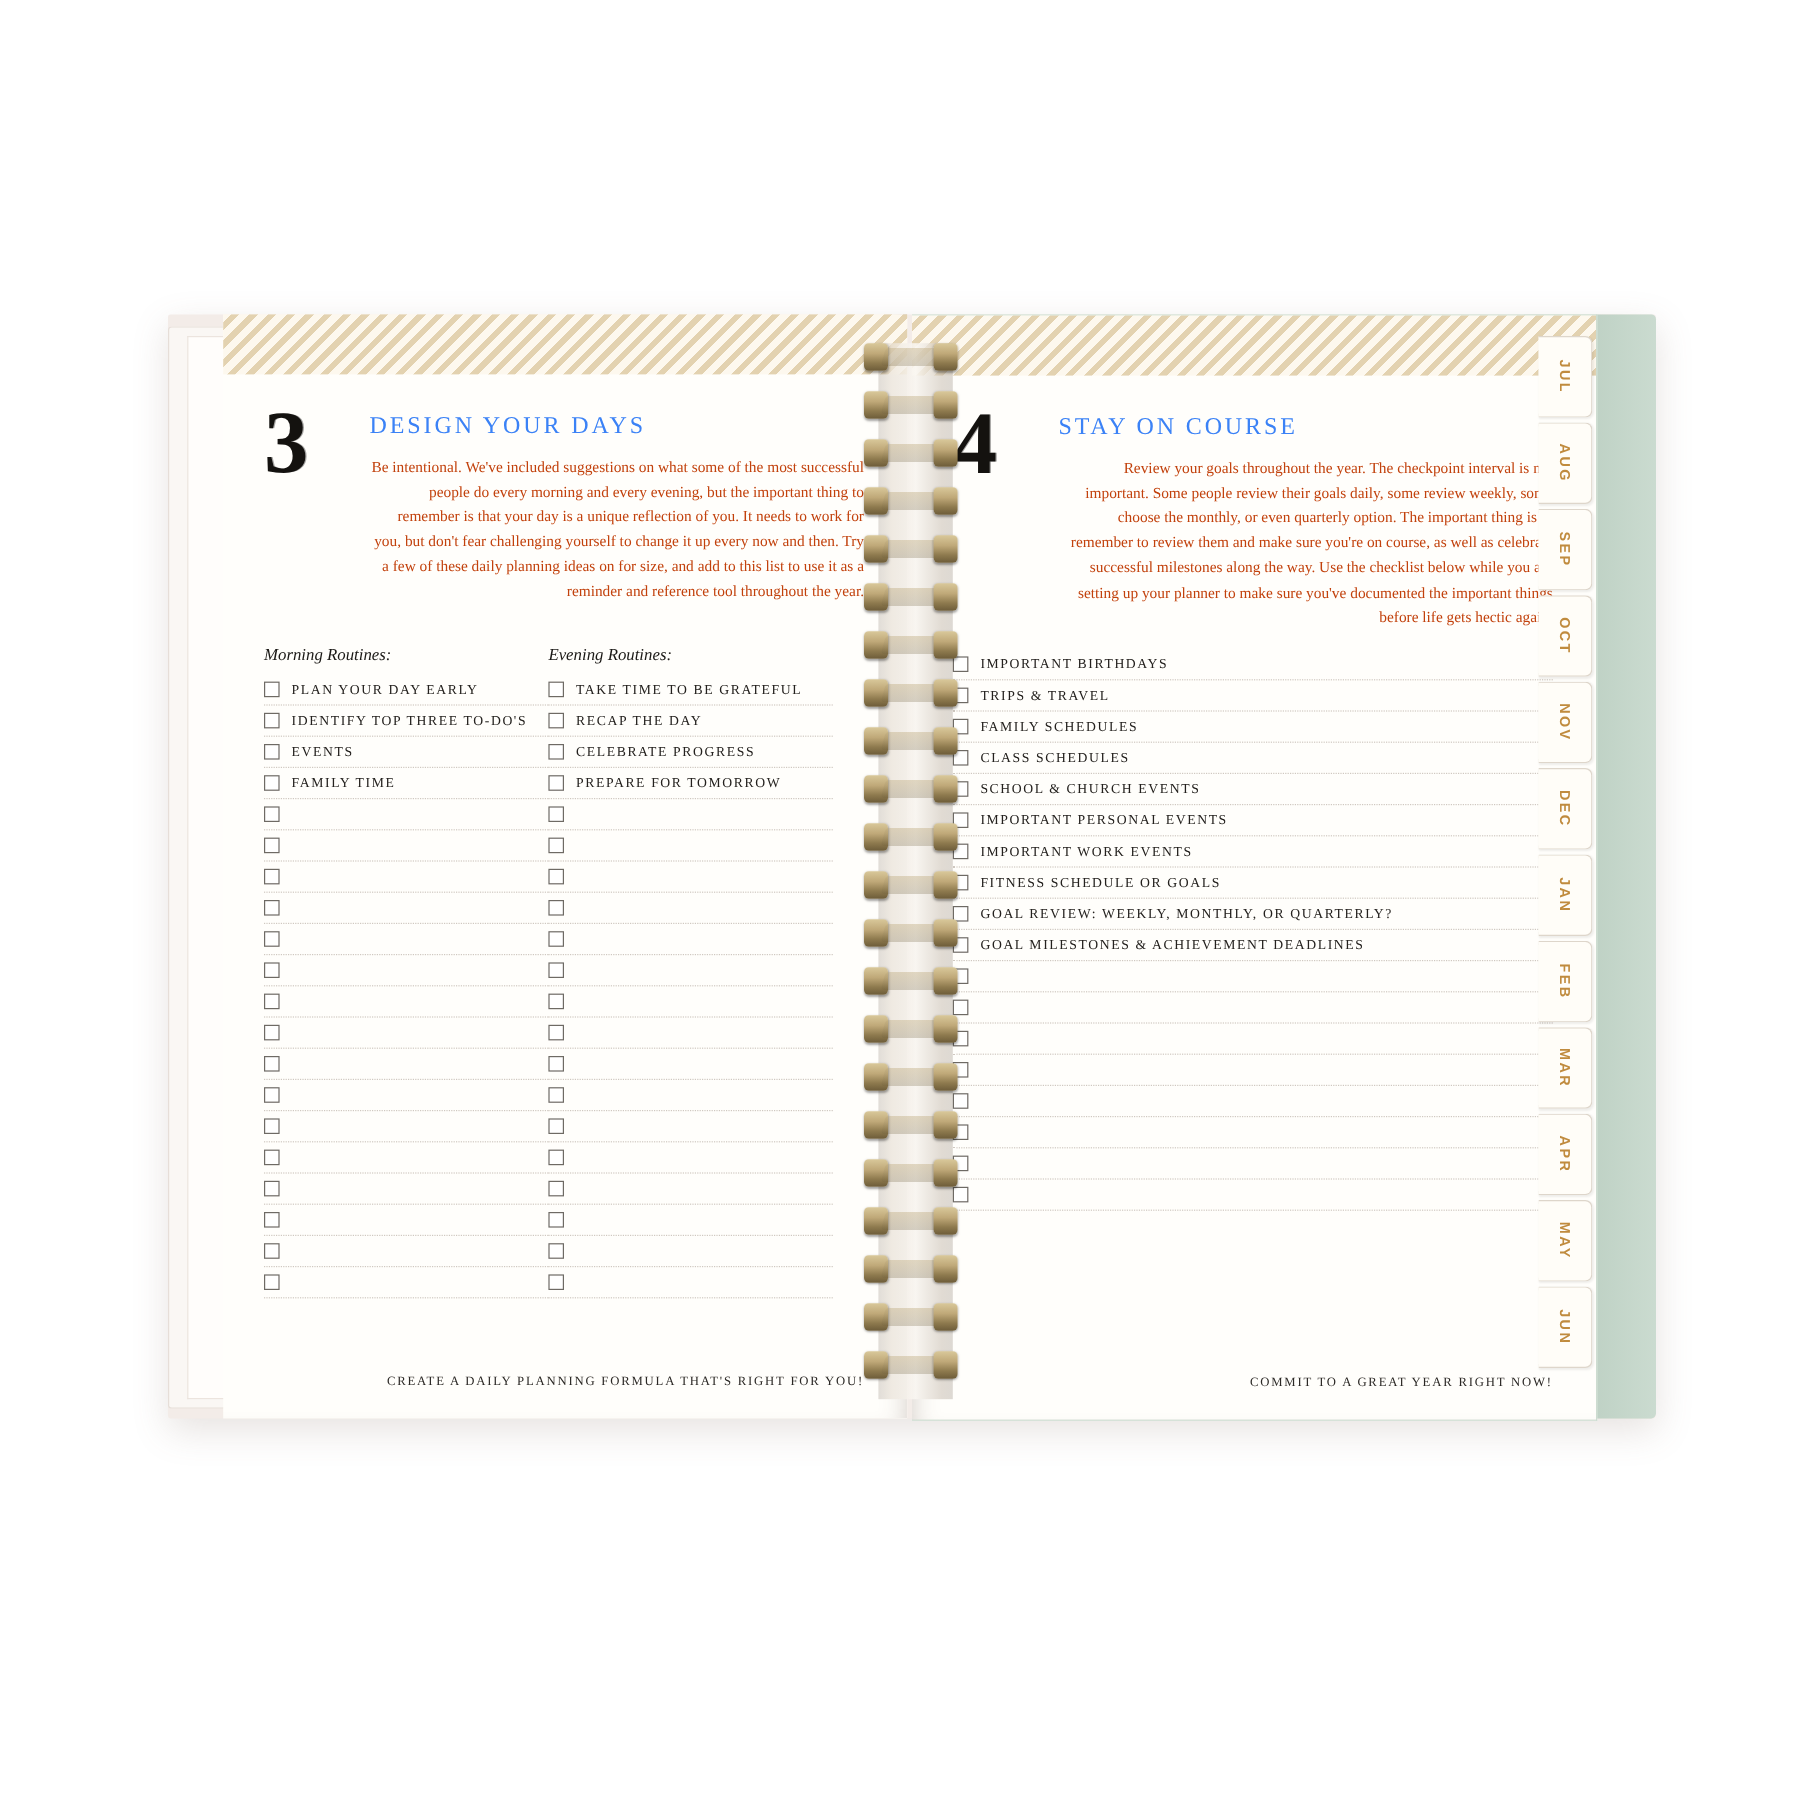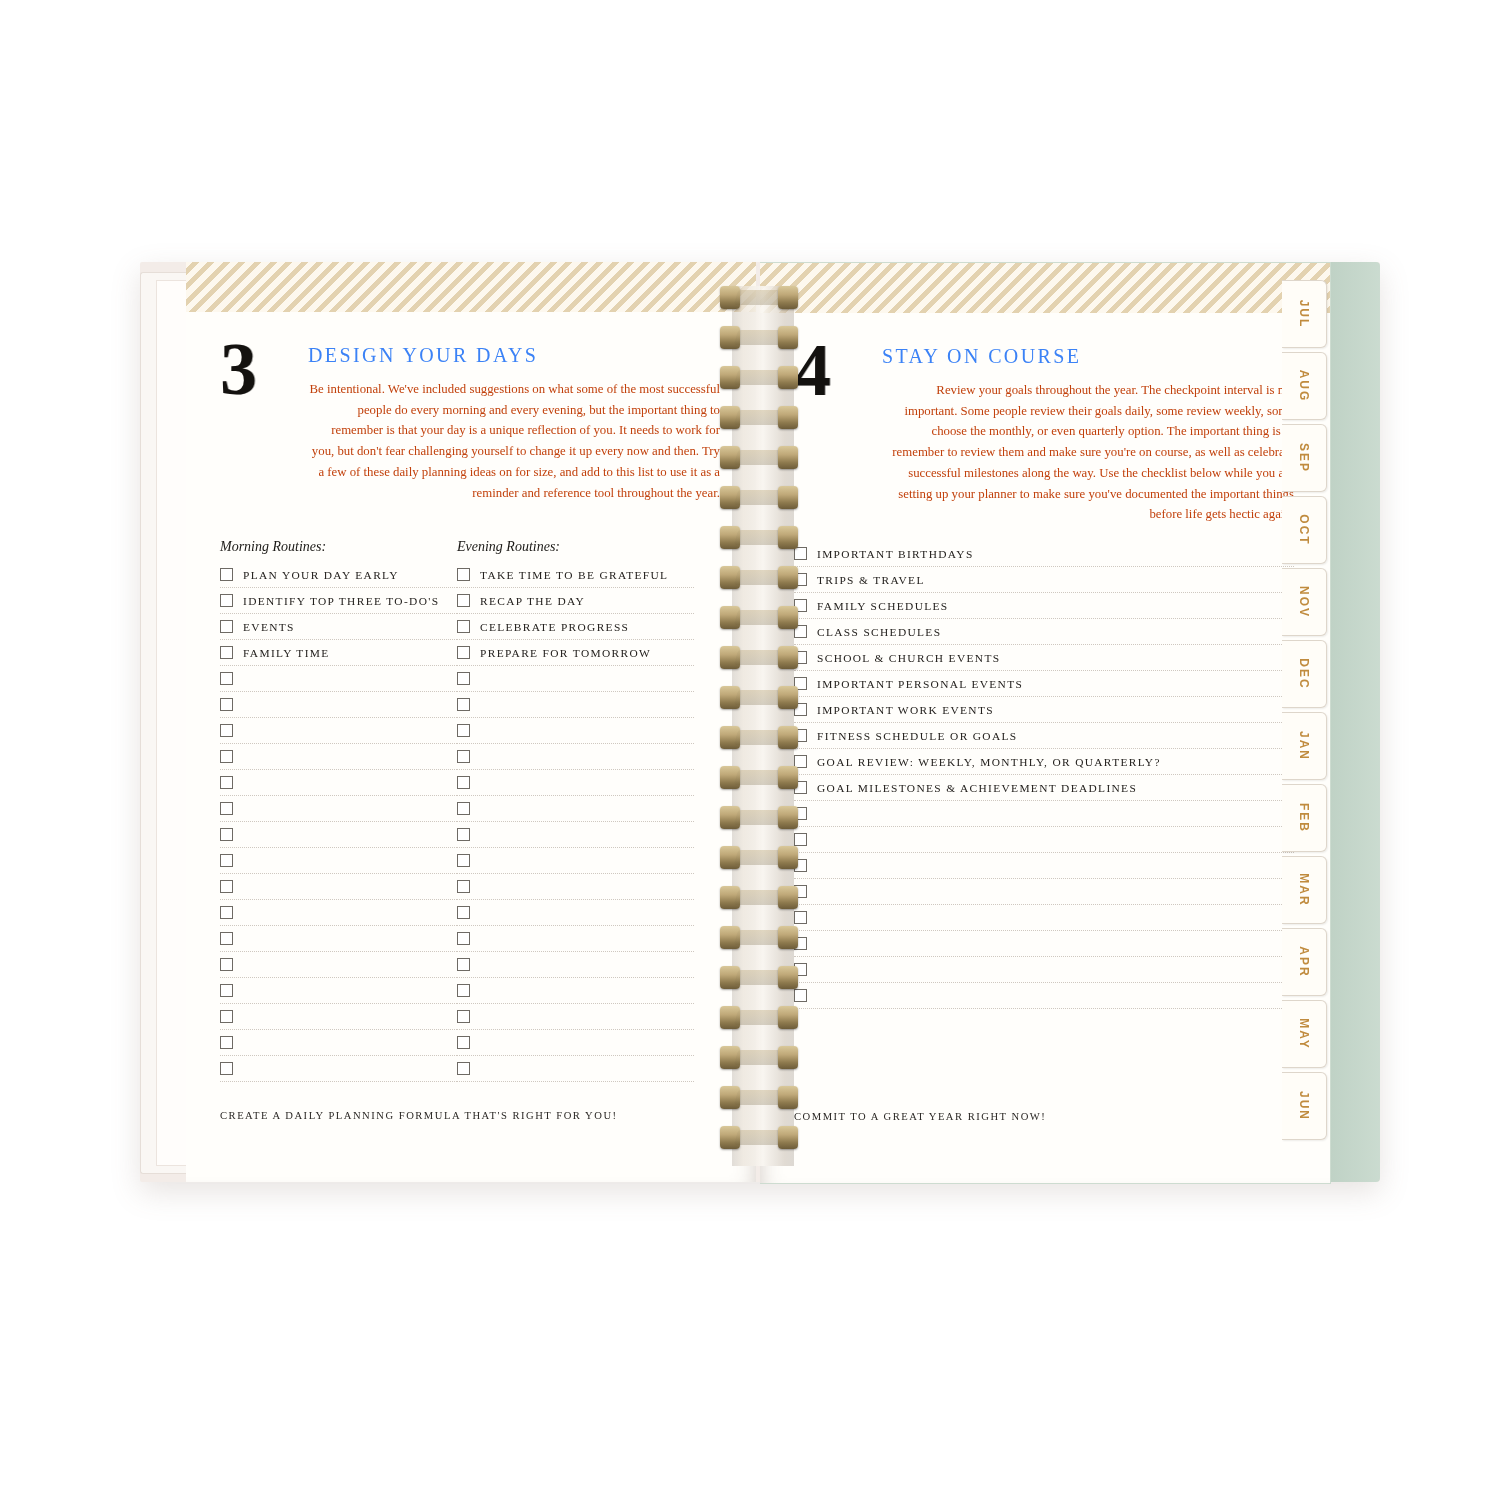--- a/index.html
+++ b/index.html
@@ -254,22 +254,22 @@
   .two-col {
     display: flex;
     margin-top: 36px;
   }
   .two-col > div { width: 237px; }
 
   .footer-note {
     position: absolute;
     left: 34px;
     width: 500px;
-    top: 848px;
-    text-align: left;
+    top: 884px;
+    text-align: right;
     font-family: "Liberation Serif", serif;
     font-size: 10.6px;
     letter-spacing: 1.5px;
     color: #2b2825;
   }
 </style>
 </head>
 <body>
 
 <div id="planner">

